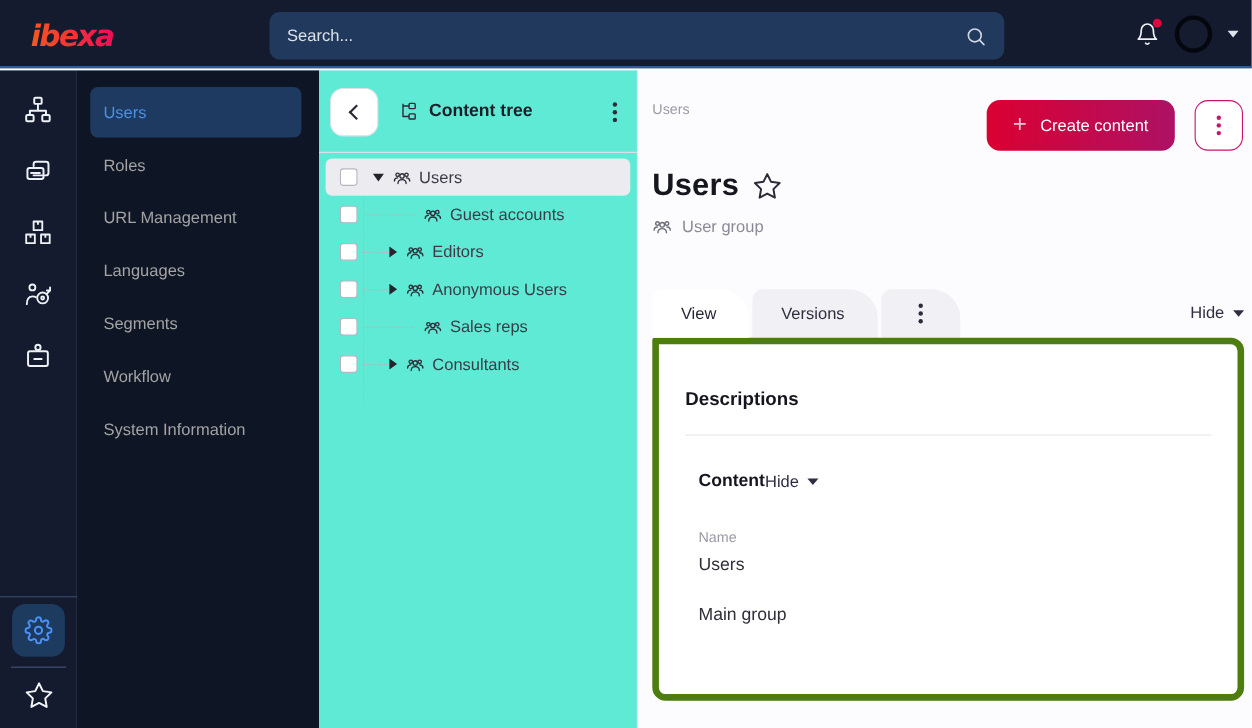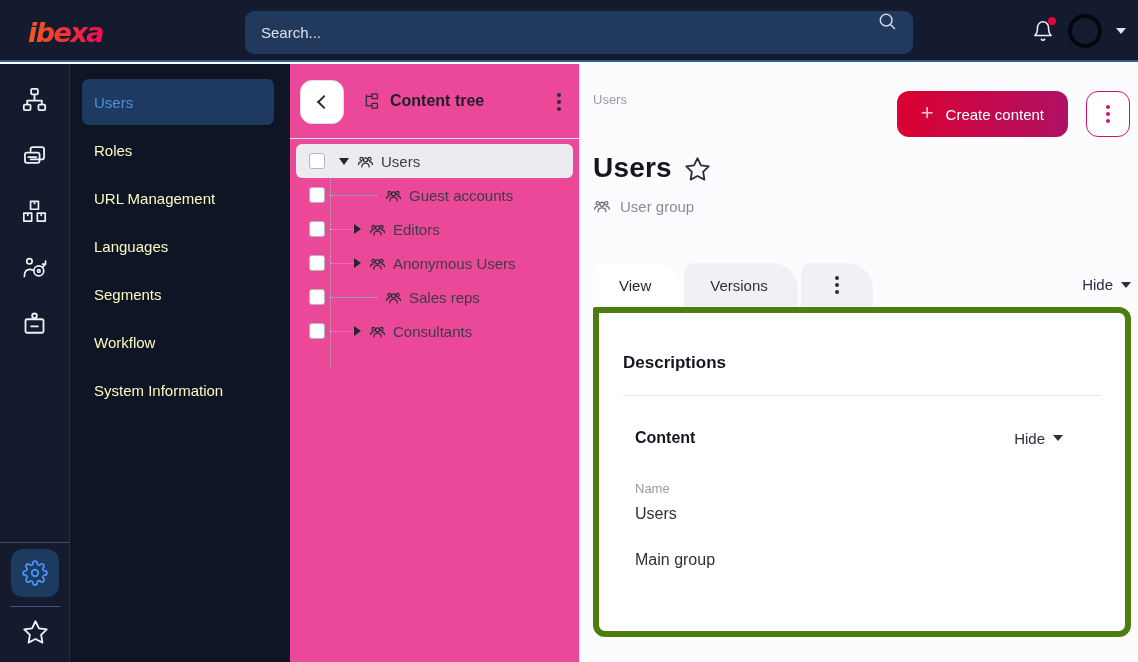--- a/index.html
+++ b/index.html
@@ -6,21 +6,21 @@
   html,body { width:1138px; height:662px; overflow:hidden;
     font-family:"Liberation Sans", sans-serif; background:#fff; }
   .app { position:relative; width:938px; height:662px; }
 
   
   .topbar { position:absolute; left:0; top:0; width:1138px; height:62px;
     background:#141b2e; border-bottom:2px solid #2b5c9c;
     display:flex; align-items:center; }
   .logo-wrap { position:absolute; left:26px; top:14px; }
   .searchbox { position:absolute; left:245px; top:11px; width:668px; height:43px;
-    background:#20395c; border-radius:9px; display:flex; padding:0 16px; }
+    background:#20395c; border-radius:9px; display:flex; align-items:center; padding:0 16px; }
   .searchbox input { flex:1; background:transparent; border:none; outline:none;
     color:#eef1f6; font-size:15px; font-family:"Liberation Sans",sans-serif; }
   .searchbox input::placeholder { color:#e6eaf2; opacity:.95; }
   .search-ic { color:#cfd6e2; }
   .topbar-right { position:absolute; right:12px; top:0; height:62px;
     display:flex; align-items:center; gap:14px; }
   .bell { position:relative; color:#eef1f6; }
   .bell .dot { position:absolute; top:-3px; right:-2px; width:8px; height:8px;
     border-radius:50%; background:#e2063f; }
   .avatar { width:34px; height:34px; border-radius:50%;
@@ -40,26 +40,26 @@
   .gear-btn { width:48px; height:48px; border-radius:12px; background:#1d3a5f;
     color:#4a90f5; display:flex; align-items:center; justify-content:center; }
   .rail-div2 { width:50px; height:1px; background:rgba(122,160,220,.45); margin:9px 0 12px; }
   .star-rail { color:#f2f4f8; margin-bottom:8px; }
 
   
   .sidebar { position:absolute; left:70px; top:64px; width:220px; height:598px;
     background:#0e1524; padding-top:15px; }
   .side-item { height:46px; margin:0 16px 2px 12px; border-radius:7px;
     display:flex; align-items:center; padding-left:12px;
-    color:#fef9c3; font-size:15px; cursor:pointer; }
+    color:#a3a3a3; font-size:15px; cursor:pointer; }
   .side-item.active { background:#1e3a60; color:#4c8fe2; }
 
   
   .treepanel { position:absolute; left:290px; top:64px; width:290px; height:598px;
-    background:#ec4899; border-right:1px solid #e6e6ee; }
+    background:#5eead4; border-right:1px solid #e6e6ee; }
   .tree-head { position:relative; height:74px; display:flex; align-items:center; }
   .back-btn { position:absolute; left:10px; top:16px; width:44px; height:44px;
     border:1px solid #dfdfe9; border-radius:12px; background:#fff;
     display:flex; align-items:center; justify-content:center; cursor:pointer; }
   .chev-left { width:10px; height:10px; border-left:2px solid #2a2a36;
     border-bottom:2px solid #2a2a36; transform:rotate(45deg); margin-left:4px; }
   .tree-title { position:absolute; left:72px; top:0; height:74px;
     display:flex; align-items:center; gap:9px;
     font-size:16px; font-weight:bold; color:#1e1e2a; }
   .tree-title svg { color:#2a2a36; }
@@ -117,21 +117,21 @@
     gap:8px; font-size:15px; color:#2e2e42; cursor:pointer; }
   .hide-tri { width:0; height:0; border-left:5px solid transparent;
     border-right:5px solid transparent; border-top:6px solid #2e2e42; }
 
   
   .card { position:absolute; left:13px; top:243px; width:538px; height:330px;
     background:#fff; border:6px solid #4d7c0f; border-radius:12px; border-top-left-radius:2px; }
   .card-inner { padding:40px 24px 0 24px; }
   .card-title { font-size:17px; font-weight:bold; color:#15151f; }
   .card-sep { height:1px; background:#e6e6ee; margin:22px 0 0 0; }
-  .sect-head { display:flex; align-items:center; justify-content:space-between;
+  .sect-head { display:flex; align-items:center; justify-content:flex-start;
     margin:33px 12px 0 12px; }
   .sect-title { font-size:16px; font-weight:bold; color:#15151f; }
   .sect-hide { display:flex; align-items:center; gap:8px; font-size:15px;
     color:#2e2e42; cursor:pointer; margin-right:26px; }
   .field { margin:34px 12px 0 12px; }
   .field-label { font-size:13px; color:#9a9aa6; }
   .field-value { font-size:16px; color:#2f2f3a; margin-top:9px; }
   .field + .field { margin-top:28px; }
   svg { display:block; }
 </style>

